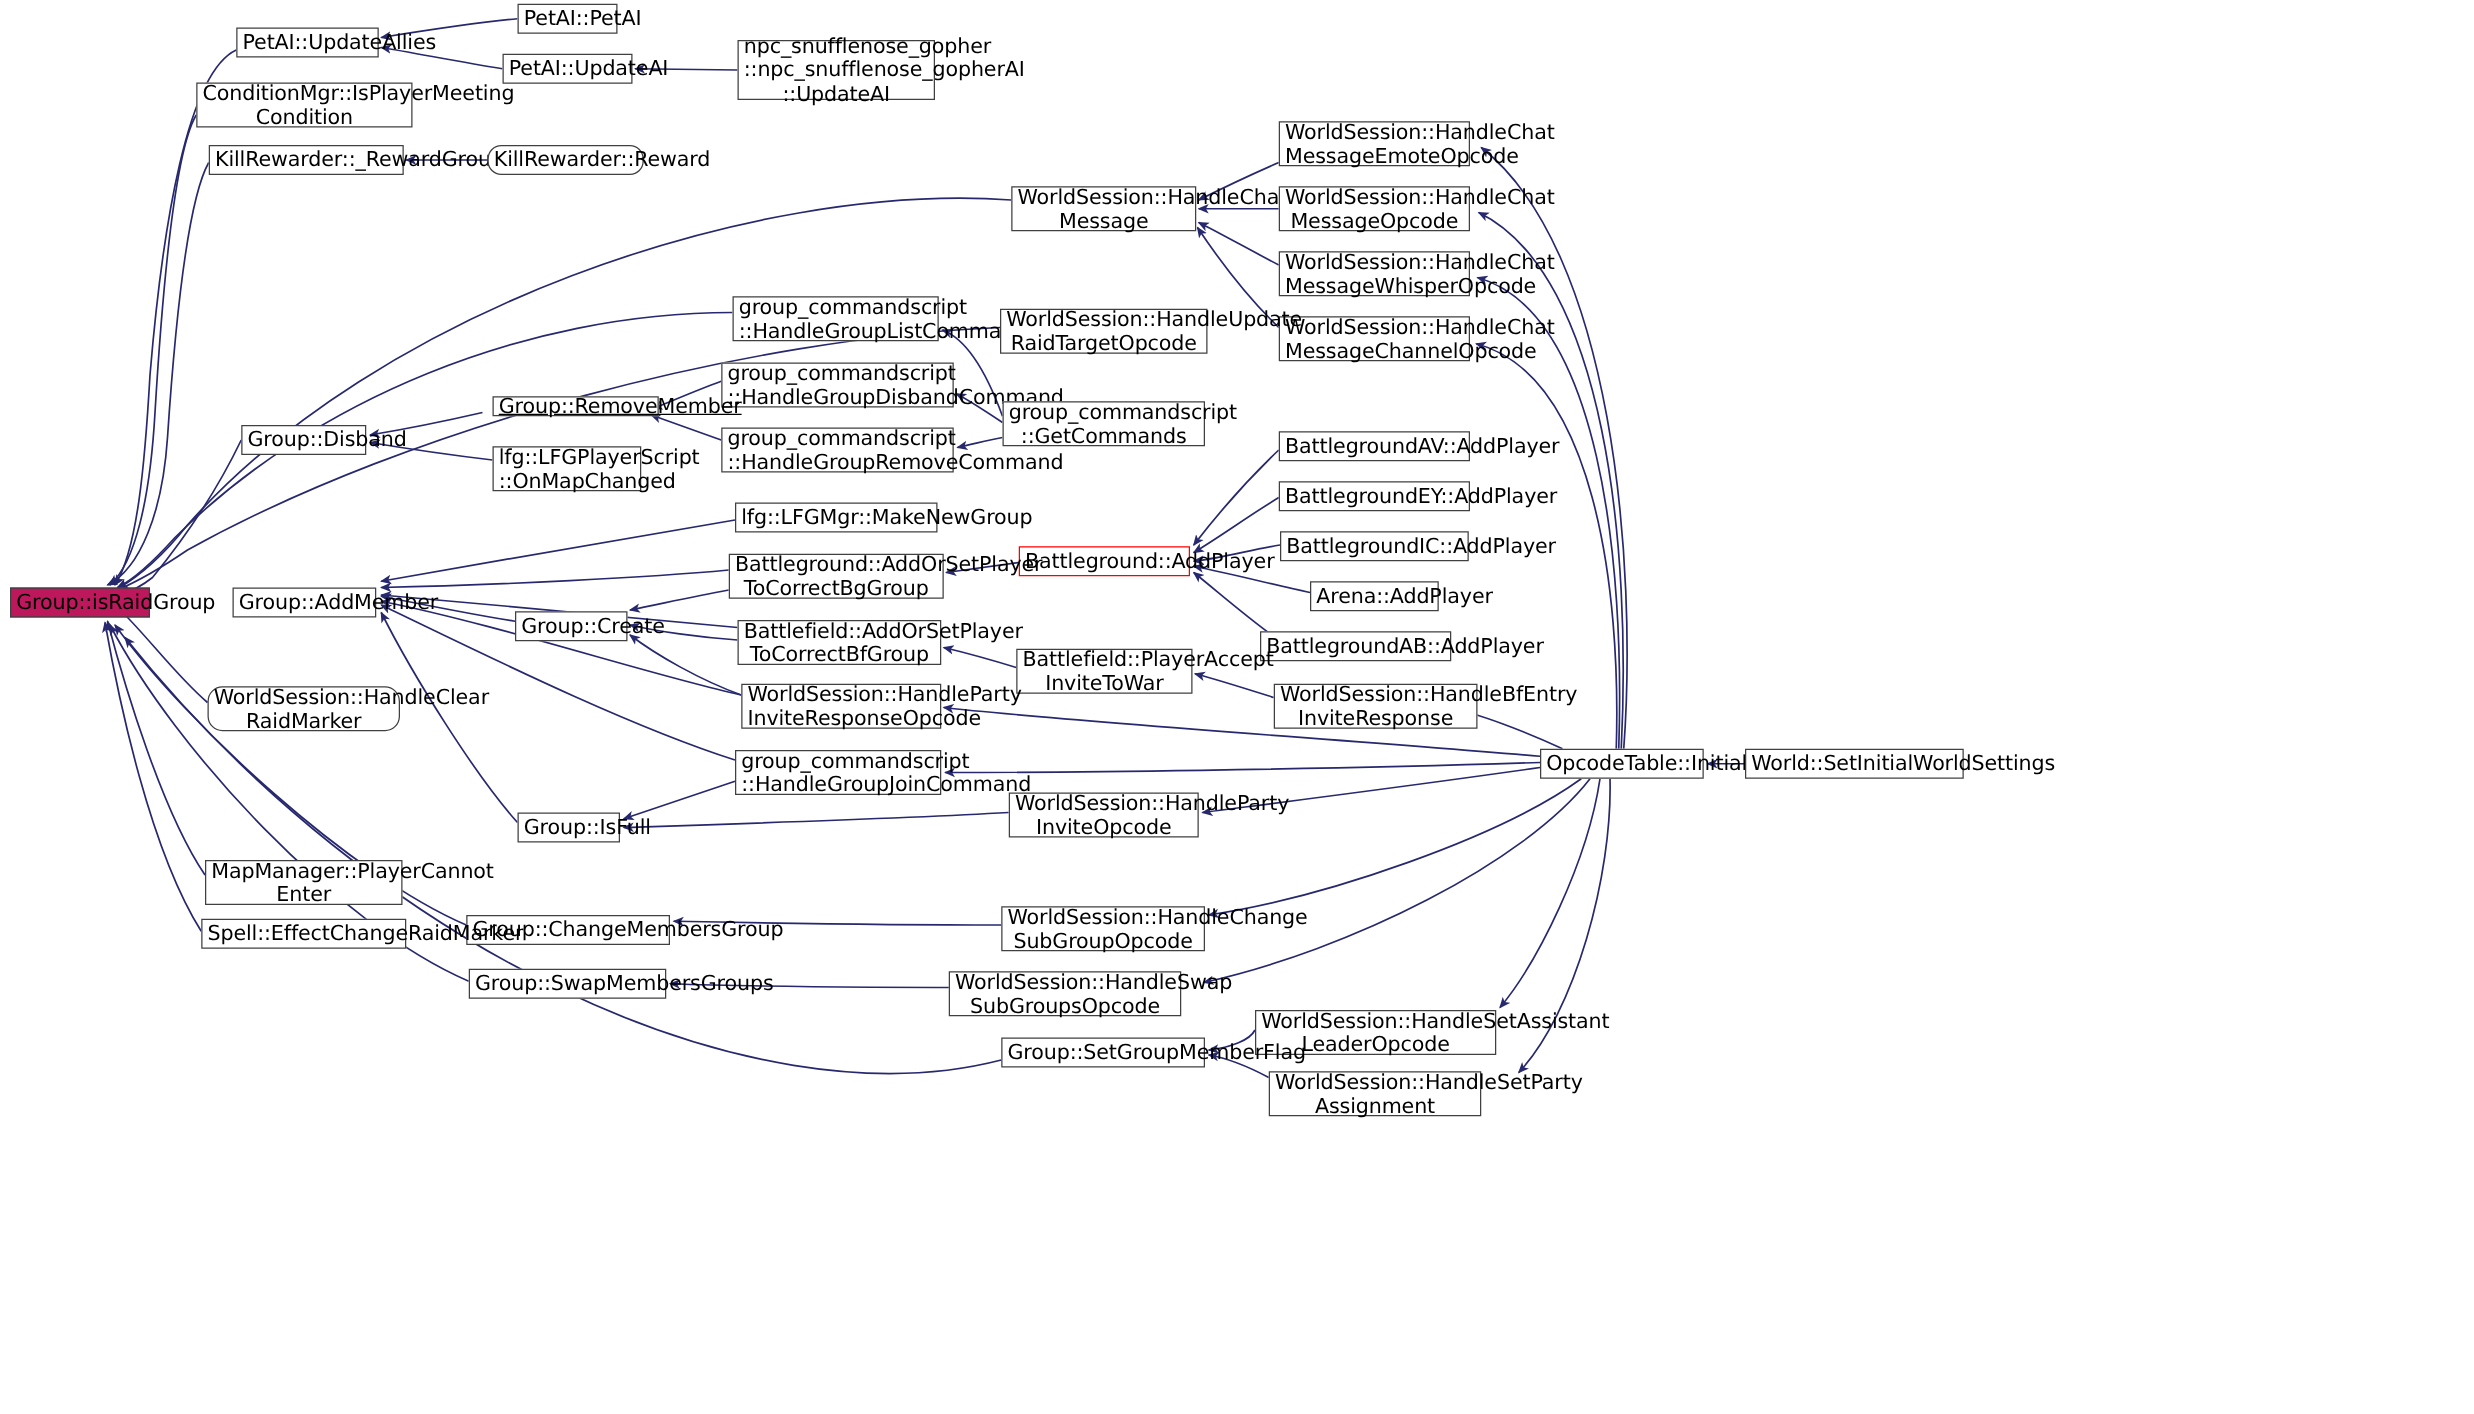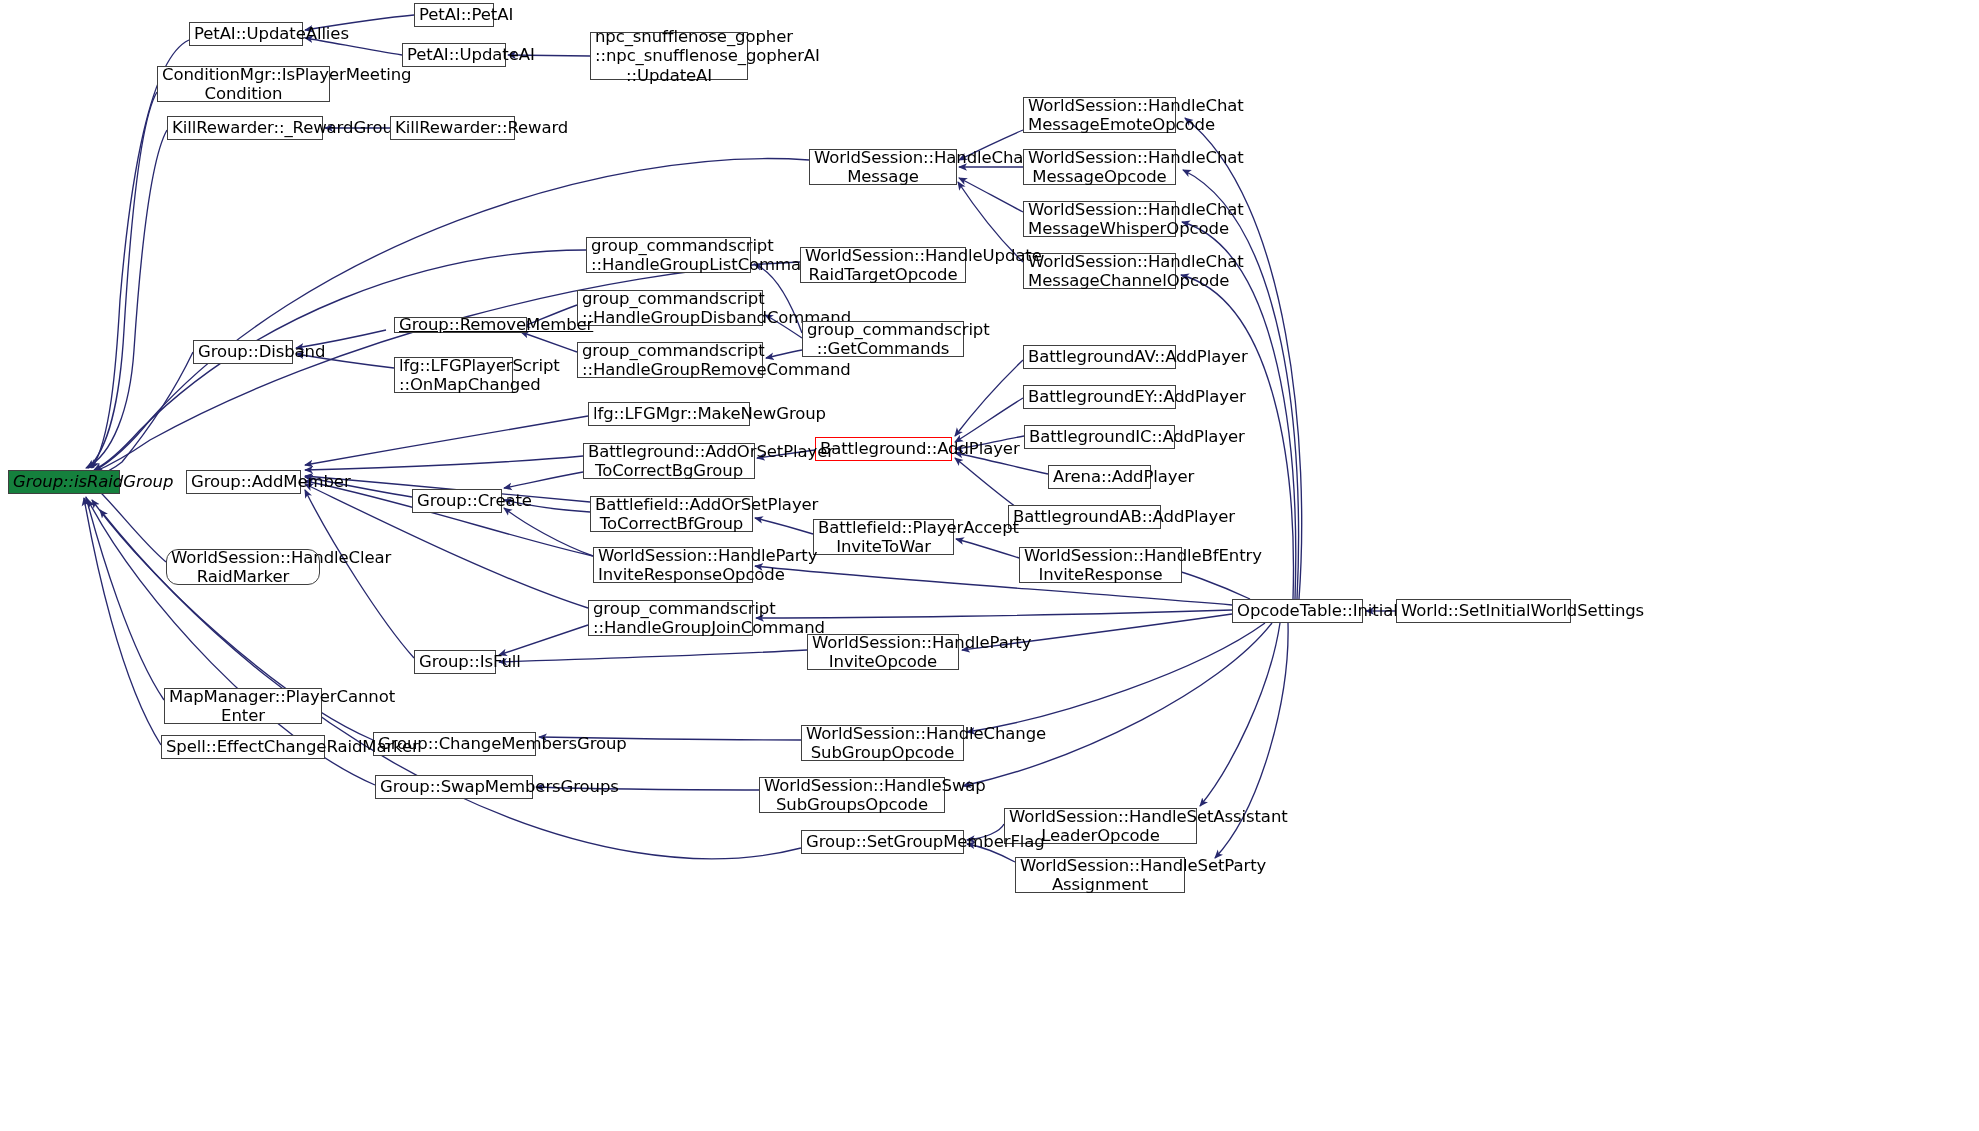--- a/index.html
+++ b/index.html
@@ -28,23 +28,22 @@
     justify-content:center;
     text-align:center;
     line-height:1.18;
     font-size:16.5px;
     letter-spacing:-0.1px;
     padding:1px 4px;
     white-space:pre-line;
     z-index:5;
   }
   .node.root{
-    background:#15803d;
+    background:#be185d;
     border-color:#404040;
-    font-style:italic;
   }
   .node.highlight{
     border:1.5px solid #ff0000;
   }
   .node span{display:block;width:100%;}
 </style>
 </head>
 <body>
 
 <div id="canvas">
@@ -123,21 +122,21 @@
 <div class="node root" style="left: 8px; top: 470px; width: 112px; height: 24px;"><span>Group::isRaidGroup</span></div>
     <div class="node" style="left: 189px; top: 22px; width: 114px; height: 24px;"><span>PetAI::UpdateAllies</span></div>
     <div class="node" style="left: 414px; top: 3px; width: 80px; height: 24px; text-align: center;"><span>PetAI::PetAI</span></div>
     <div class="node" style="left: 402px; top: 43px; width: 104px; height: 24px;"><span>PetAI::UpdateAI</span></div>
     <div class="node" style="left: 590px; top: 32px; width: 158px; height: 48px;"><span>npc_snufflenose_gopher
 ::npc_snufflenose_gopherAI
 ::UpdateAI</span></div>
     <div class="node" style="left: 157px; top: 66px; width: 173px; height: 36px;"><span>ConditionMgr::IsPlayerMeeting
 Condition</span></div>
     <div class="node" style="left: 167px; top: 116px; width: 156px; height: 24px;"><span>KillRewarder::_RewardGroup</span></div>
-    <div class="node" style="left: 390px; top: 116px; width: 125px; height: 24px;"><span>KillRewarder::Reward</span></div>
+    <div class="node" style="left: 390px; top: 116px; width: 125px; height: 24px; border-radius: 11px;"><span>KillRewarder::Reward</span></div>
     <div class="node" style="left: 809px; top: 149px; width: 148px; height: 36px;"><span>WorldSession::HandleChat
 Message</span></div>
     <div class="node" style="left: 1023px; top: 97px; width: 153px; height: 36px;"><span>WorldSession::HandleChat
 MessageEmoteOpcode</span></div>
     <div class="node" style="left: 1023px; top: 149px; width: 153px; height: 36px;"><span>WorldSession::HandleChat
 MessageOpcode</span></div>
     <div class="node" style="left: 1023px; top: 201px; width: 153px; height: 36px;"><span>WorldSession::HandleChat
 MessageWhisperOpcode</span></div>
     <div class="node" style="left: 1023px; top: 253px; width: 153px; height: 36px;"><span>WorldSession::HandleChat
 MessageChannelOpcode</span></div>

